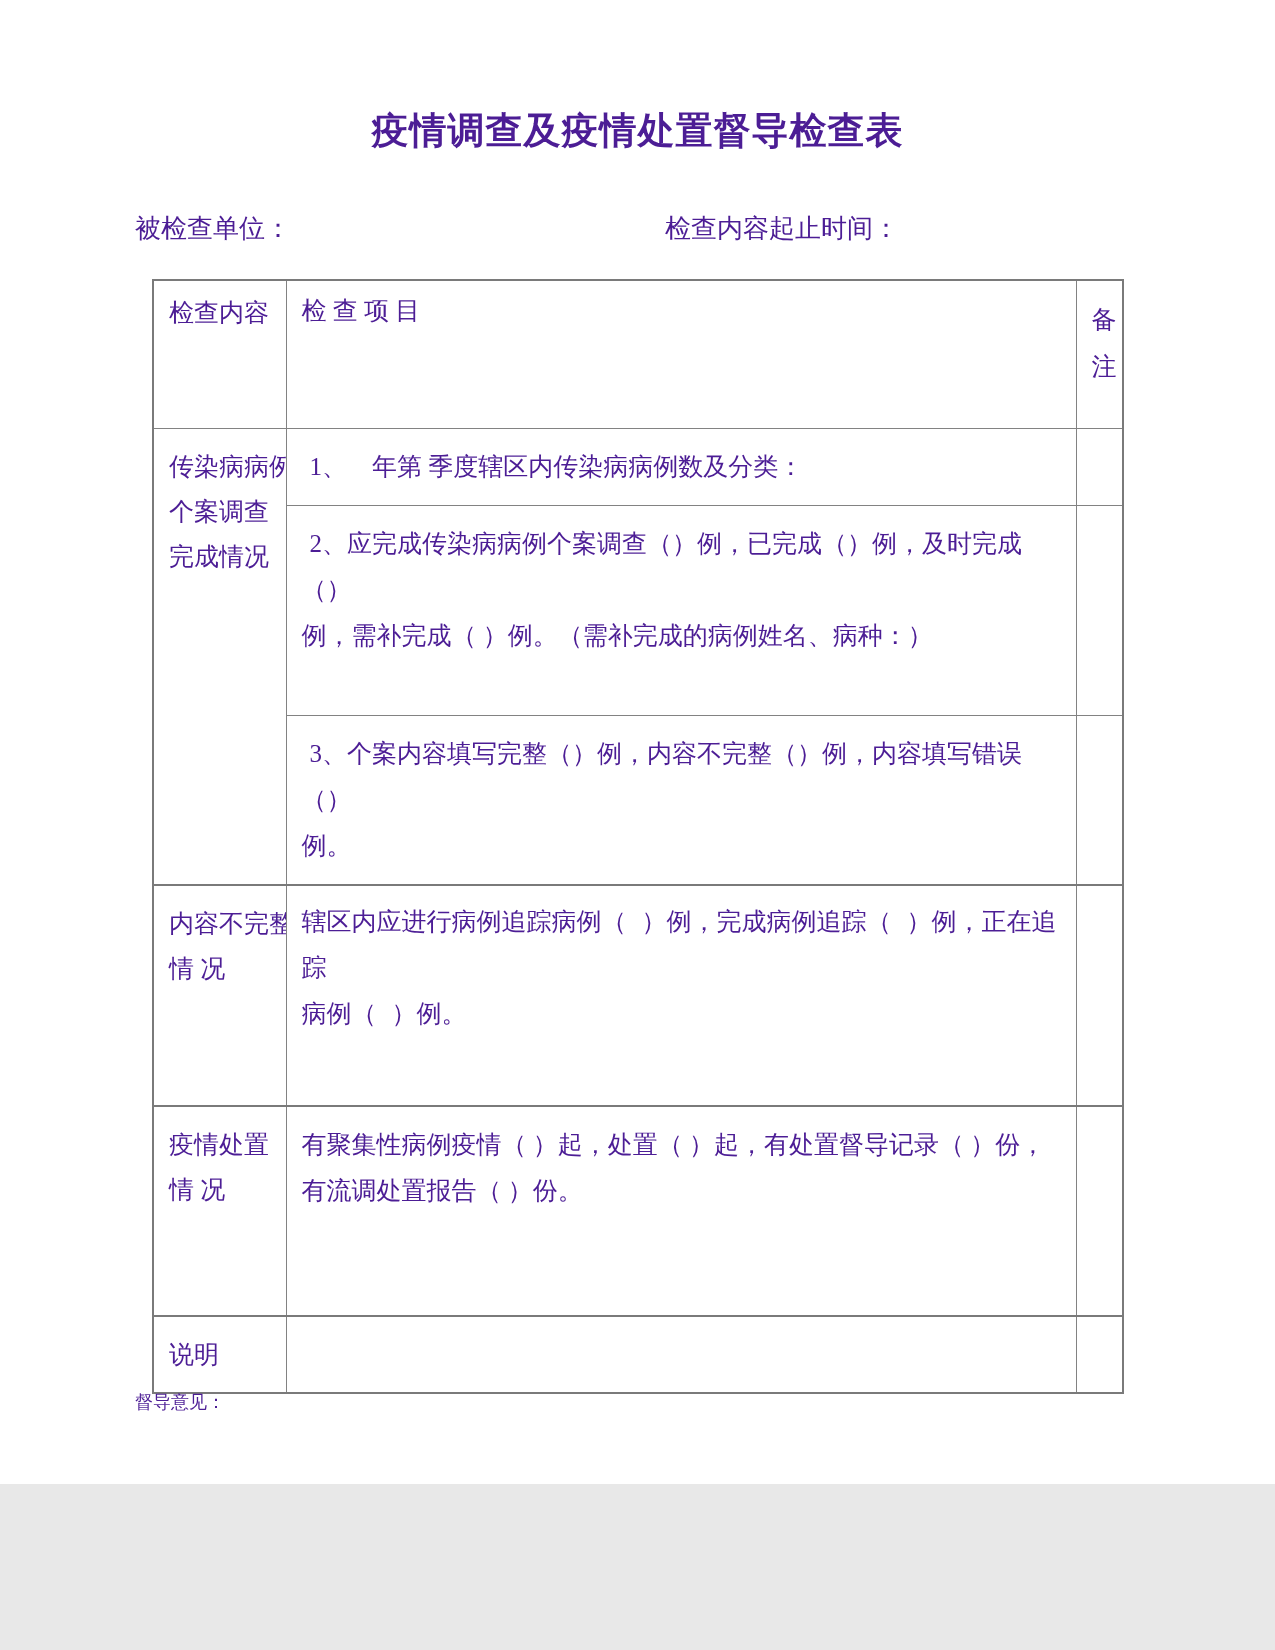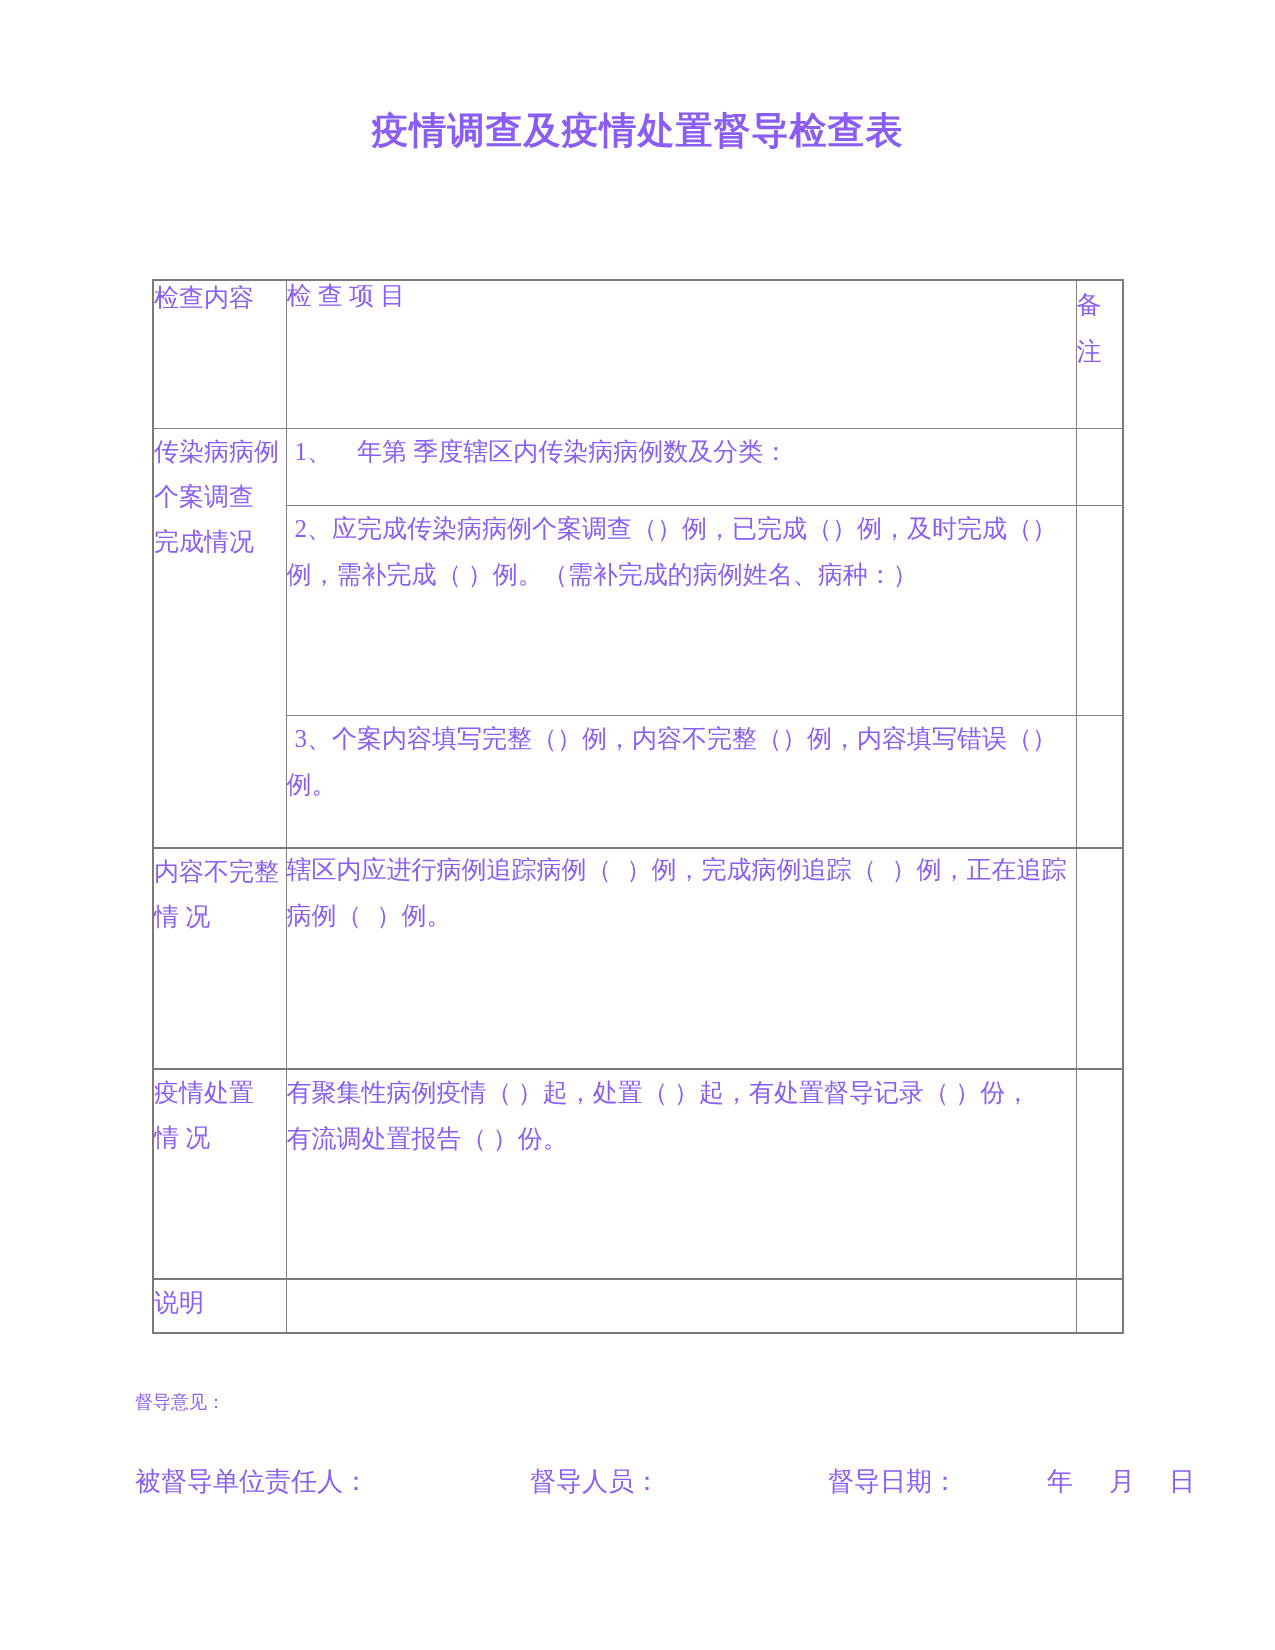--- a/index.html
+++ b/index.html
@@ -1,22 +1,22 @@
 <!DOCTYPE html>
 <html><head>
 <meta charset="utf-8">
 <style>
   html, body { margin: 0; padding: 0; background: #e8e8e8; }
   .page {
     position: relative;
     width: 1275px;
-    height: 1650px;
+    height: 1484px;
     margin: 0 auto;
     background: #ffffff;
-    color: #8b5cf6;
+    color: #4c1d95;
     font-family: "Liberation Serif", serif;
     overflow: hidden;
   }
   .doc-title {
     position: absolute;
     top: 108px; left: 0; right: 0;
     margin: 0;
     text-align: center;
     font-size: 37px;
     font-weight: bold;
@@ -31,21 +31,21 @@
     position: absolute;
     left: 152px; top: 279px;
     width: 970px;
     border-collapse: collapse;
     table-layout: fixed;
     border: 2px solid #7a7a7a;
     font-size: 25px;
   }
   table.insp td {
     border: 1px solid #828282;
-    padding: 0;
+    padding: 15px;
     vertical-align: top;
     overflow: hidden;
   }
   tr.thick td { border-top: 2px solid #7a7a7a; }
 
   col.c1 { width: 133px; }
   col.c2 { width: 790px; }
   col.c3 { width: 47px; }
 
   td.glabel {
@@ -78,20 +78,24 @@
   .sign-month       { position: absolute; left: 1109px; }
   .sign-day         { position: absolute; left: 1169px; }
 </style>
 </head>
 <body>
 
 <div class="page">
 
   <h1 class="doc-title">疫情调查及疫情处置督导检查表</h1>
 
+  <div class="meta-row">
+    <span class="meta-unit">被检查单位：</span>
+    <span class="meta-period">检查内容起止时间：</span>
+  </div>
 
   <table class="insp">
     <colgroup>
       <col class="c1">
         <col class="c2">
         <col class="c3">
     </colgroup>
     <tbody>
         <tr style="height:148px">
       <td class="hc1">检查内容</td>
@@ -132,22 +136,14 @@
     <tr class="thick" style="height:54px">
       <td class="glabel">说明</td>
       <td class="items"></td>
       <td></td>
     </tr>
   </tbody>
     </table>
 
   <div class="opinion-row">督导意见：</div>
 
-  <div class="sign-row">
-    <span class="sign-responsible">被督导单位责任人：</span>
-    <span class="sign-supervisor">督导人员：</span>
-    <span class="sign-date">督导日期：</span>
-    <span class="sign-year">年</span>
-    <span class="sign-month">月</span>
-    <span class="sign-day">日</span>
-  </div>
 
 </div>
 
 </body></html>

